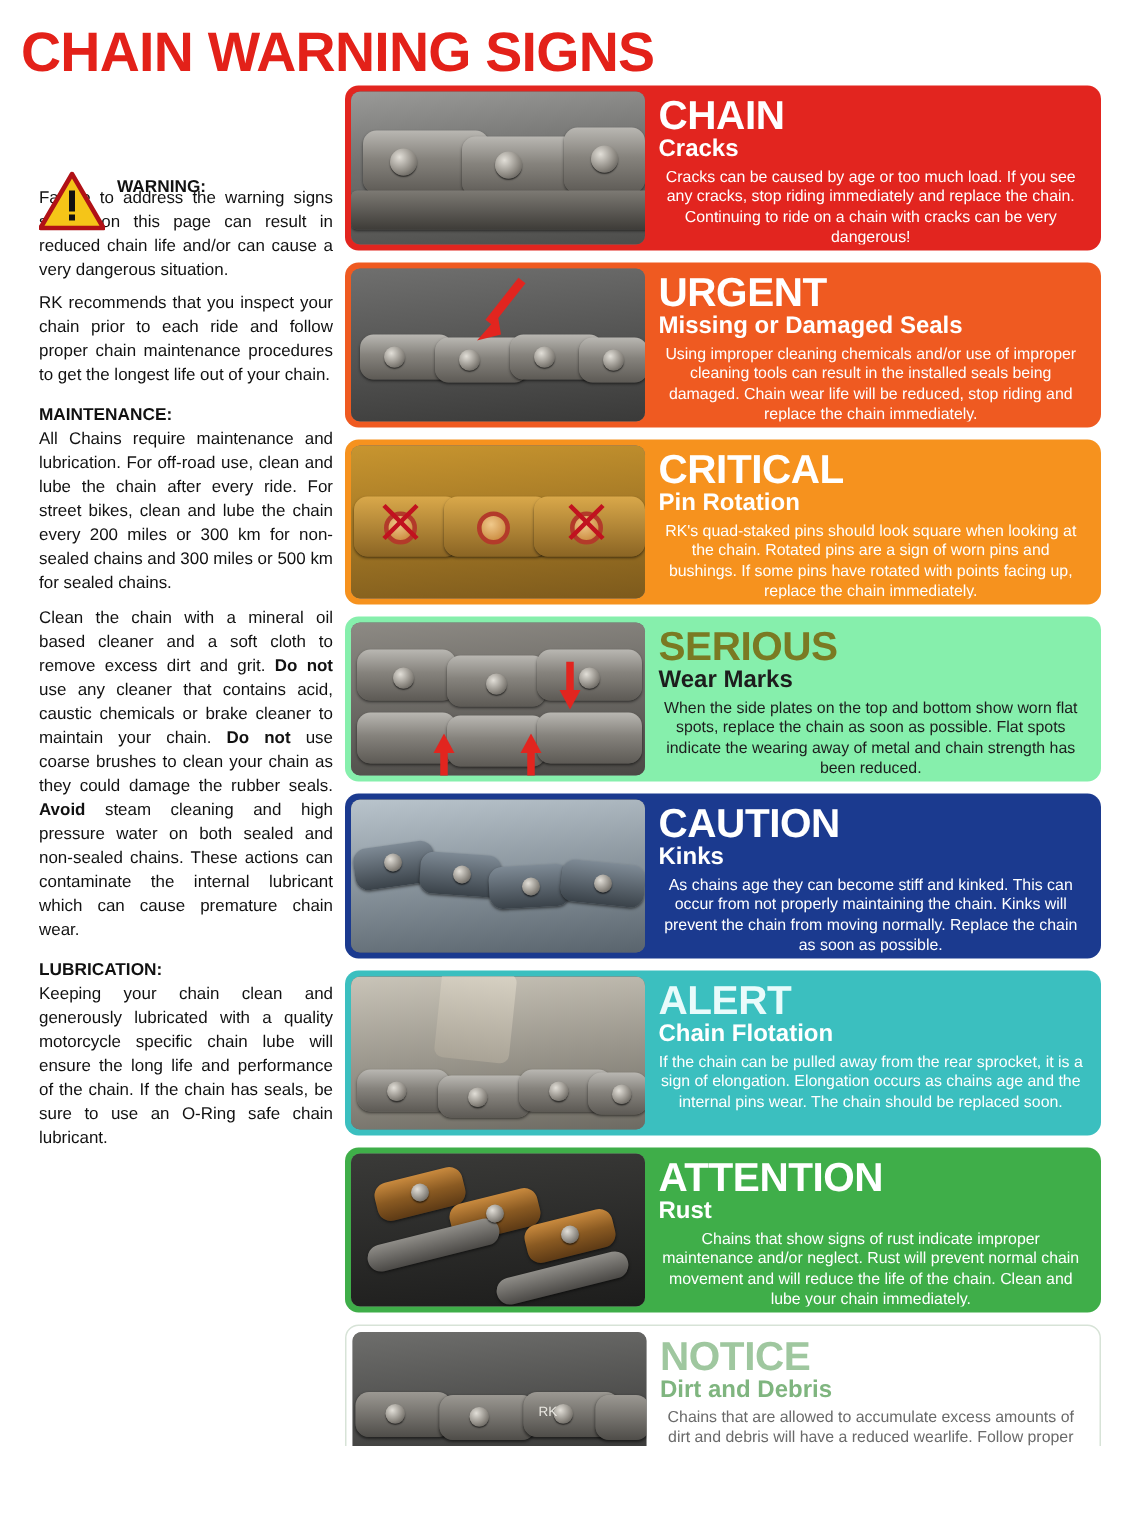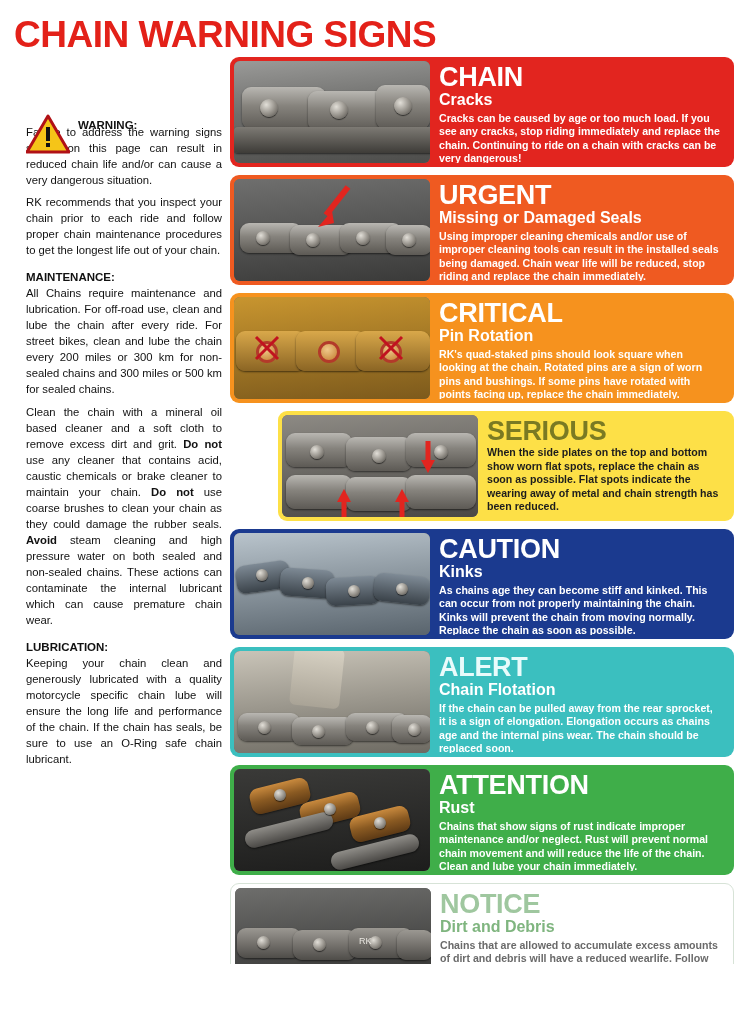--- a/index.html
+++ b/index.html
@@ -106,30 +106,31 @@
     margin: 0 0 1px 0;
   }
   .card-sub {
     font-size: 16px;
     font-weight: bold;
     line-height: 1.05;
     margin: 0 0 3px 0;
   }
   .card-text {
     font-size: 10.6px;
-    font-weight: bold;
+    font-weight: normal;
     line-height: 1.28;
     margin: 0;
+    text-align: center;
   }
 
   
   .c-severe    { background: #e2251f; }
   .c-urgent    { background: #ef5a21; }
   .c-critical  { background: #f6921e; }
-  .c-serious   { background: #fde047; margin-left: 48px; }
+  .c-serious   { background: #86efac; }
   .c-caution   { background: #1b3a8f; }
   .c-alert     { background: #3bbfbf; }
   .c-attention { background: #3fae49; }
   .c-notice    { background: #ffffff; border: 1px solid #d7e3d7; }
 
   .c-serious .card-title { color: #7a7a23; }
   .c-serious .card-sub,
   .c-serious .card-text { color: #1d1d1d; }
   .c-notice .card-title { color: #9fc79f; }
   .c-notice .card-sub { color: #7fb57f; }
@@ -297,20 +298,21 @@
             <polygon points="8,0 15,13 1,13" fill="#e2251f"></polygon>
           </svg>
           <svg class="arrow-red" style="left:138px; top:26px;" width="16" height="32" viewBox="0 0 16 32">
             <line x1="8" y1="0" x2="8" y2="22" stroke="#e2251f" stroke-width="5"></line>
             <polygon points="8,32 1,19 15,19" fill="#e2251f"></polygon>
           </svg>
         </div>
       </div>
       <div class="card-body">
         <div class="card-title">SERIOUS</div>
+        <div class="card-sub">Wear Marks</div>
         <div class="card-text">When the side plates on the top and bottom show worn flat spots, replace the chain as soon as possible. Flat spots indicate the wearing away of metal and chain strength has been reduced.</div>
       </div>
     </div>
 
     <div class="card c-caution">
       <div class="card-photo">
         <div class="photo-inner">
           <div class="chain-bg" style="background:linear-gradient(175deg,#b9c4cc,#59646d);"></div>
           <div class="plate" style="left:2px; top:30px; width:54px; height:28px; transform:rotate(-8deg); background:linear-gradient(180deg,#7e8a95,#3a4249);"></div>
           <div class="plate" style="left:46px; top:36px; width:54px; height:28px; transform:rotate(4deg); background:linear-gradient(180deg,#7e8a95,#3a4249);"></div>

